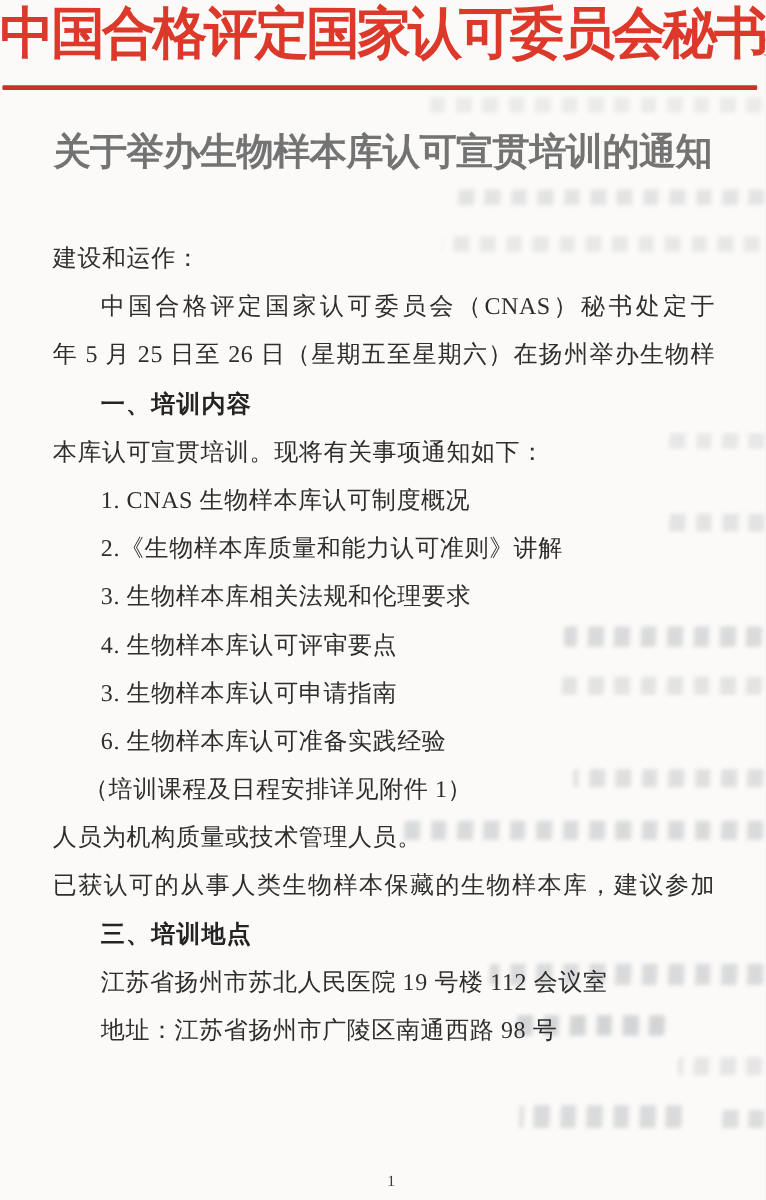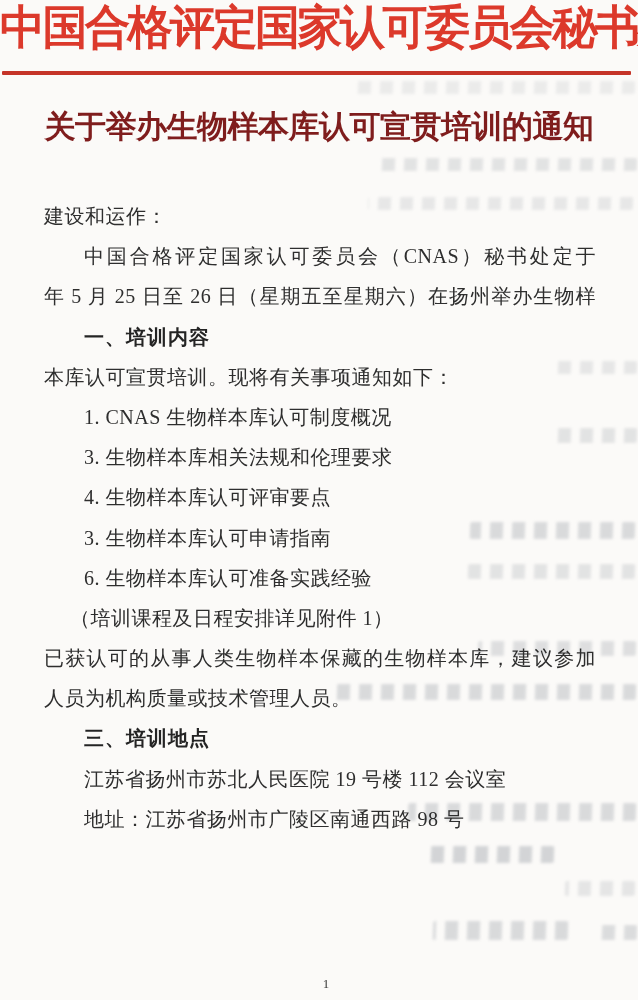--- a/index.html
+++ b/index.html
@@ -25,21 +25,21 @@
   .red-rule{
     position:absolute;top:71px;left:2px;width:629px;height:4px;
     background:#c53428;border-radius:1px;
   }
   
   .doc-title{
     position:absolute;top:106px;left:0;right:0;margin:0;
     text-align:center;white-space:nowrap;
     font-family:"Liberation Sans","DejaVu Sans",sans-serif;
     font-weight:700;font-size:31px;letter-spacing:-0.5px;
-    color:#7f1d1d;
+    color:#737373;
   }
   
   .body-block{
     position:absolute;left:44px;top:196px;width:552px;
     font-size:20px;color:#2e2e2e;
   }
   .line{
     height:40.2px;line-height:40.2px;white-space:nowrap;
     letter-spacing:0.5px;
   }
@@ -89,27 +89,28 @@
   <div class="ghost" style="left:433px;top:921px;width:135px;height:19px;opacity:.28;"></div>
   <div class="ghost" style="left:598px;top:925px;width:39px;height:15px;opacity:.26;"></div>
 
   <main class="body-block">
     <div class="line">建设和运作：</div>
     <div class="line indent-2 j">中国合格评定国家认可委员会（CNAS）秘书处定于 2025</div>
     <div class="line j">年 5 月 25 日至 26 日（星期五至星期六）在扬州举办生物样</div>
     <div class="line indent-2 heading">一、培训内容</div>
     <div class="line">本库认可宣贯培训。现将有关事项通知如下：</div>
     <div class="line indent-2">1. CNAS 生物样本库认可制度概况</div>
+    <div class="line indent-2">2.《生物样本库质量和能力认可准则》讲解</div>
     <div class="line indent-2">3.  生物样本库相关法规和伦理要求</div>
     <div class="line indent-2">4.  生物样本库认可评审要点</div>
     <div class="line indent-2">3.  生物样本库认可申请指南</div>
     <div class="line indent-2">6.  生物样本库认可准备实践经验</div>
     <div class="line indent-paren">（培训课程及日程安排详见附件 1）</div>
+    <div class="line">人员为机构质量或技术管理人员。</div>
     <div class="line j">已获认可的从事人类生物样本保藏的生物样本库，建议参加</div>
-    <div class="line">人员为机构质量或技术管理人员。</div>
     <div class="line indent-2 heading">三、培训地点</div>
     <div class="line indent-2">江苏省扬州市苏北人民医院 19 号楼 112 会议室</div>
     <div class="line indent-2">地址：江苏省扬州市广陵区南通西路 98 号</div>
   </main>
 
   <div class="page-number">1</div>
 
 </div>
 
 </body></html>

